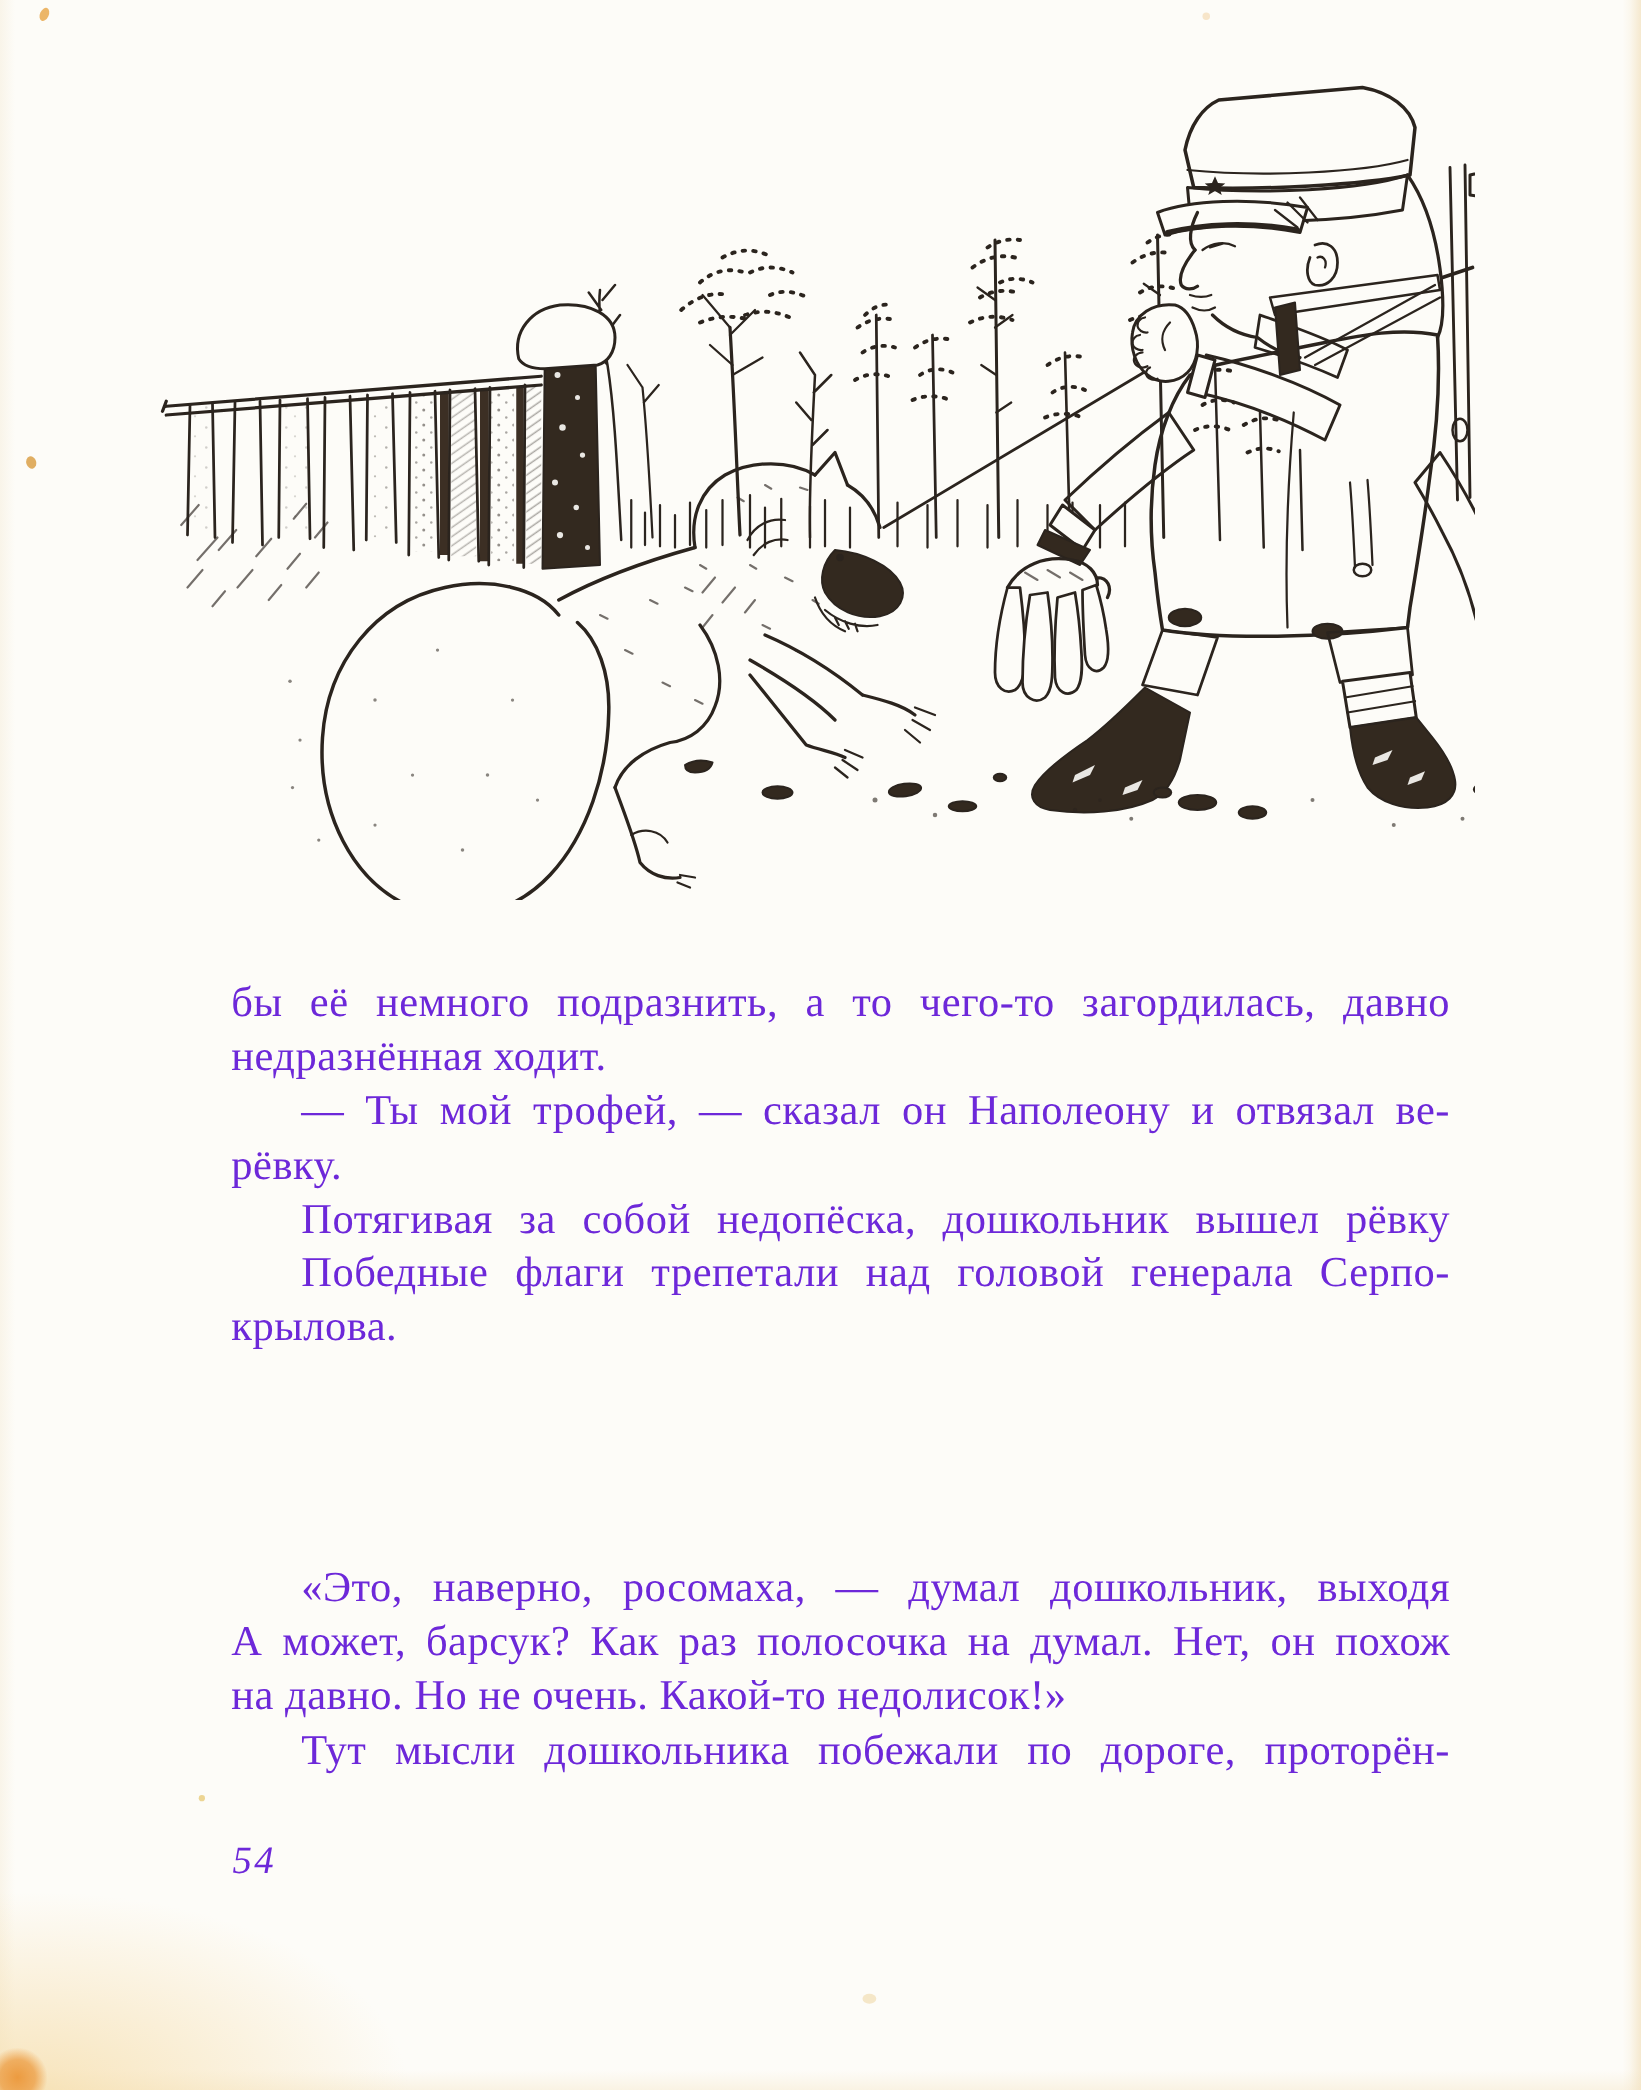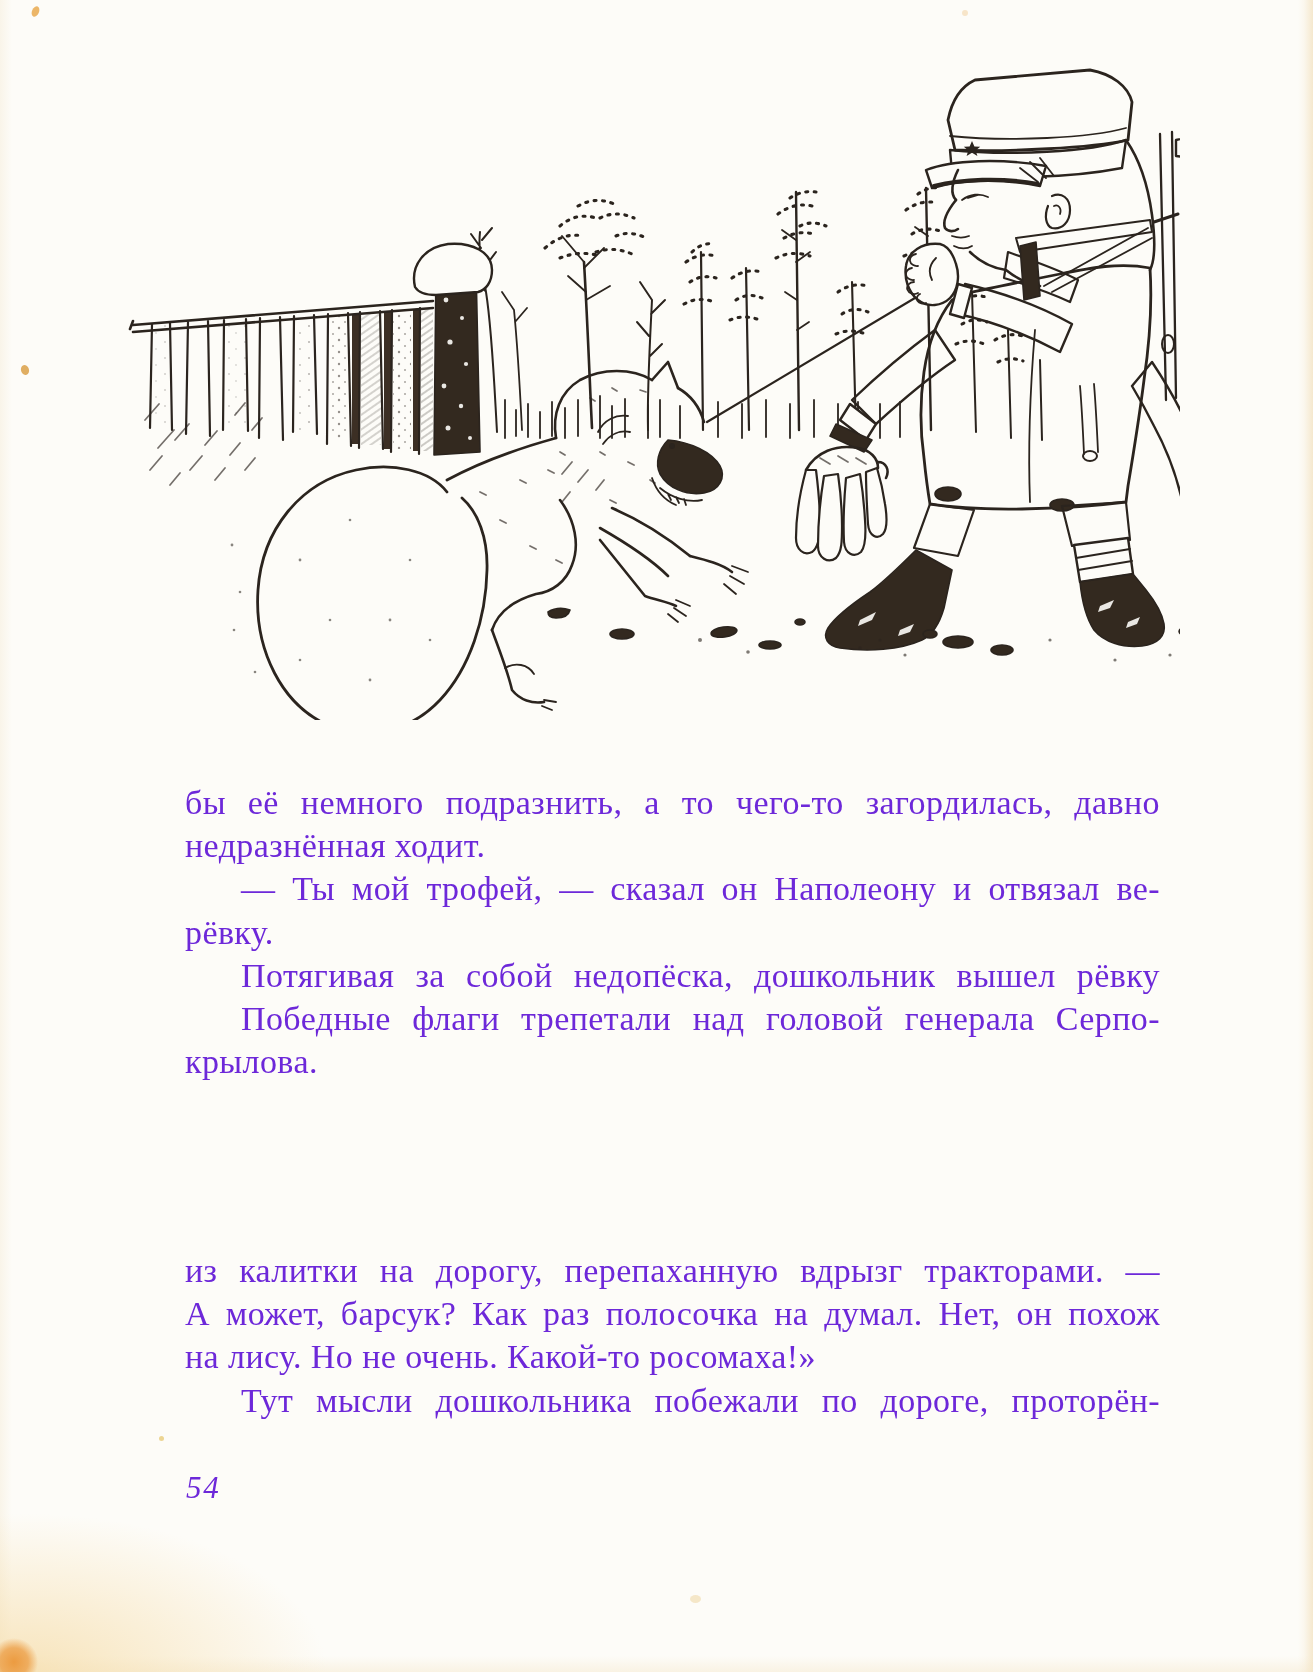--- a/index.html
+++ b/index.html
@@ -274,23 +274,23 @@
     <div class="ln">недразнённая ходит.</div>
     <div class="ln j ind">— Ты мой трофей, — сказал он Наполеону и отвязал ве-</div>
     <div class="ln">рёвку.</div>
     <div class="ln j ind">Потягивая за собой недопёска, дошкольник вышел рёвку</div>
     <div class="ln j ind">Победные флаги трепетали над головой генерала Серпо-</div>
     <div class="ln">крылова.</div>
   </div>
 
 
   <div class="text-block" style="top:1249px">
-    <div class="ln j">из калитки на дорогу, перепаханную вдрызг тракторами. —</div>
+    <div class="ln j ind">«Это, наверно, росомаха, — думал дошкольник, выходя</div>
     <div class="ln j">А может, барсук? Как раз полосочка на думал. Нет, он похож</div>
-    <div class="ln">на лису. Но не очень. Какой-то росомаха!»</div>
+    <div class="ln">на давно. Но не очень. Какой-то недолисок!»</div>
     <div class="ln j ind">Тут мысли дошкольника побежали по дороге, проторён-</div>
   </div>
 
   <div class="page-number">54</div>
 
   <div class="edge-left"></div>
   <div class="edge-right"></div>
   <div class="edge-bottom"></div>
   <div class="corner-bl"></div>
   <div class="blob-orange"></div>

